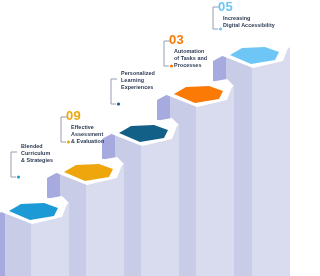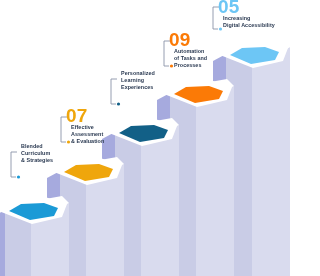--- a/index.html
+++ b/index.html
@@ -8,21 +8,21 @@
     background:#ffffff;
     font-family:"Liberation Sans", sans-serif;
     overflow:hidden;
     position:relative;
   }
   #stage{position:absolute;inset:0;width:300px;height:276px;}
   #svg-scene{position:absolute;left:0;top:0;width:300px;height:276px;}
 
   .lbl{position:absolute;}
   .lbl .num{
-    font-size:19px;font-weight:700;letter-spacing:0.2px;
+    font-size:13px;font-weight:700;letter-spacing:0.2px;
     line-height:15px;margin:0 0 1px 0;white-space:nowrap;
   }
   .lbl .desc{
     font-size:5.4px;font-weight:700;line-height:7.2px;
     color:#2b3a52;white-space:pre-line;letter-spacing:0.05px;
   }
   .lbl .txtwrap{padding-left:5px;}
 </style>
 </head>
 <body>
@@ -100,38 +100,38 @@
 
   <div class="lbl" style="left:16px;top:143px;">
     <div class="txtwrap">
         <div class="desc">Blended
 Curriculum
 &amp; Strategies</div>
       </div>
   </div>
 
   <div class="lbl" style="left:66px;top:108px;">
-    <div class="num" style="color:#efa60c;">07</div>
+    <div class="num" style="color:#efa60c;">09</div>
     <div class="txtwrap">
         <div class="desc">Effective
 Assessment
 &amp; Evaluation</div>
       </div>
   </div>
 
   <div class="lbl" style="left:116px;top:70px;">
     <div class="txtwrap">
         <div class="desc">Personalized
 Learning
 Experiences</div>
       </div>
   </div>
 
   <div class="lbl" style="left:169px;top:32px;">
-    <div class="num" style="color:#fb7a06;">09</div>
+    <div class="num" style="color:#fb7a06;">03</div>
     <div class="txtwrap">
         <div class="desc">Automation
 of Tasks and
 Processes</div>
       </div>
   </div>
 
   <div class="lbl" style="left:218px;top:-1px;">
     <div class="num" style="color:#6dc6f5;">05</div>
     <div class="txtwrap">

